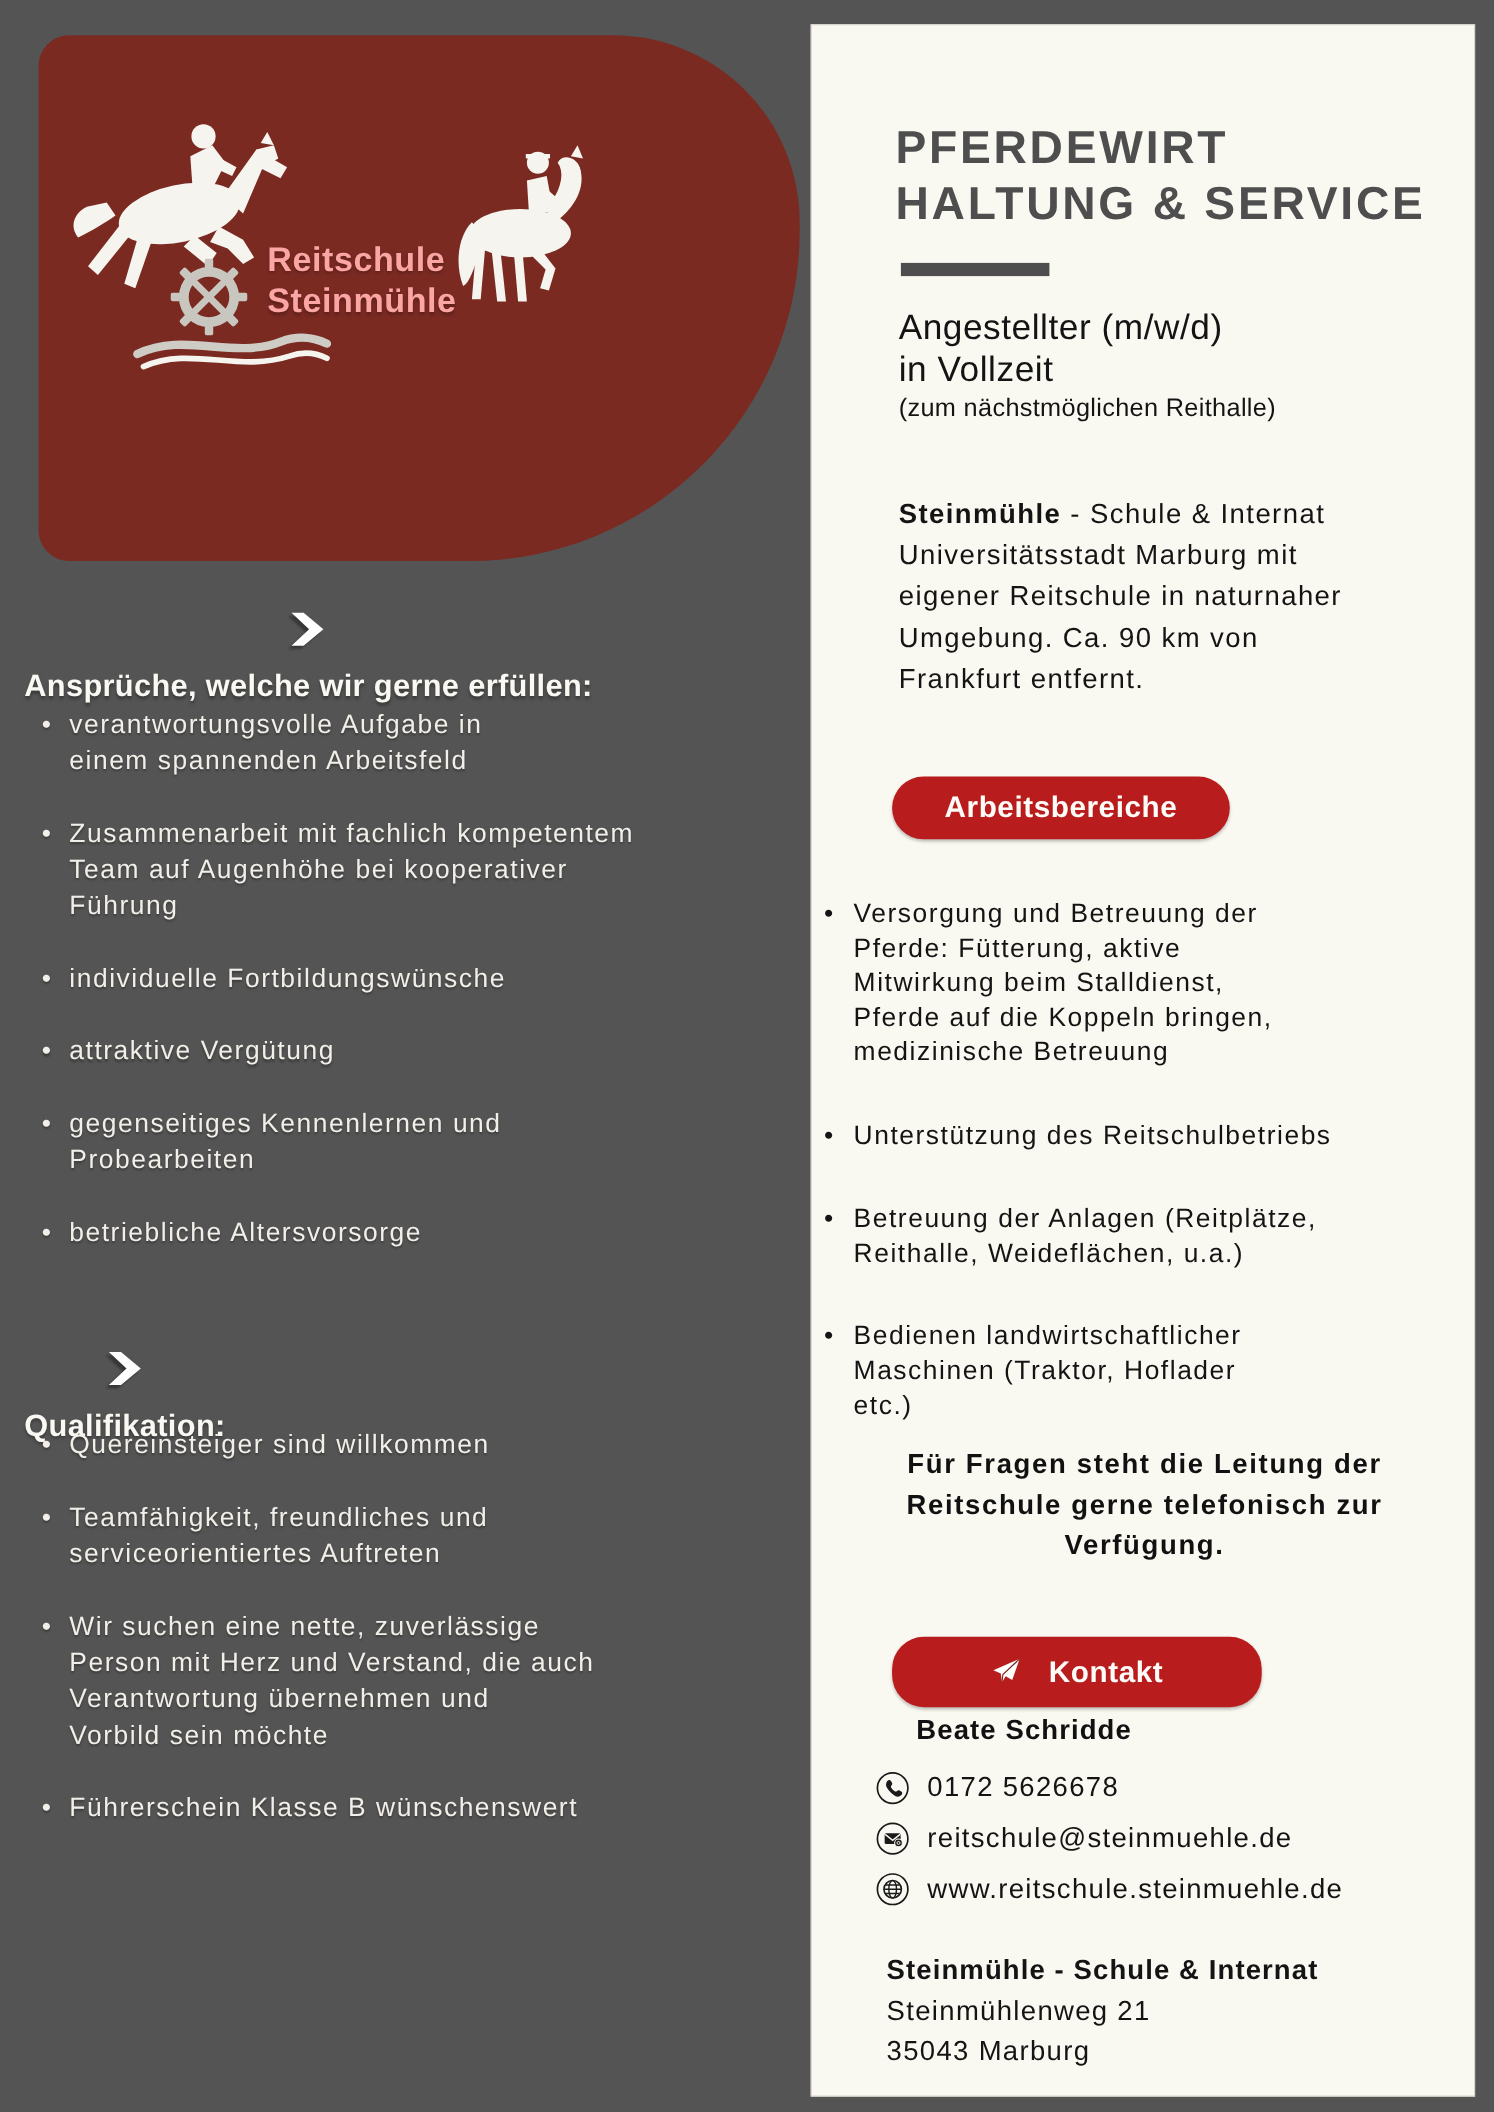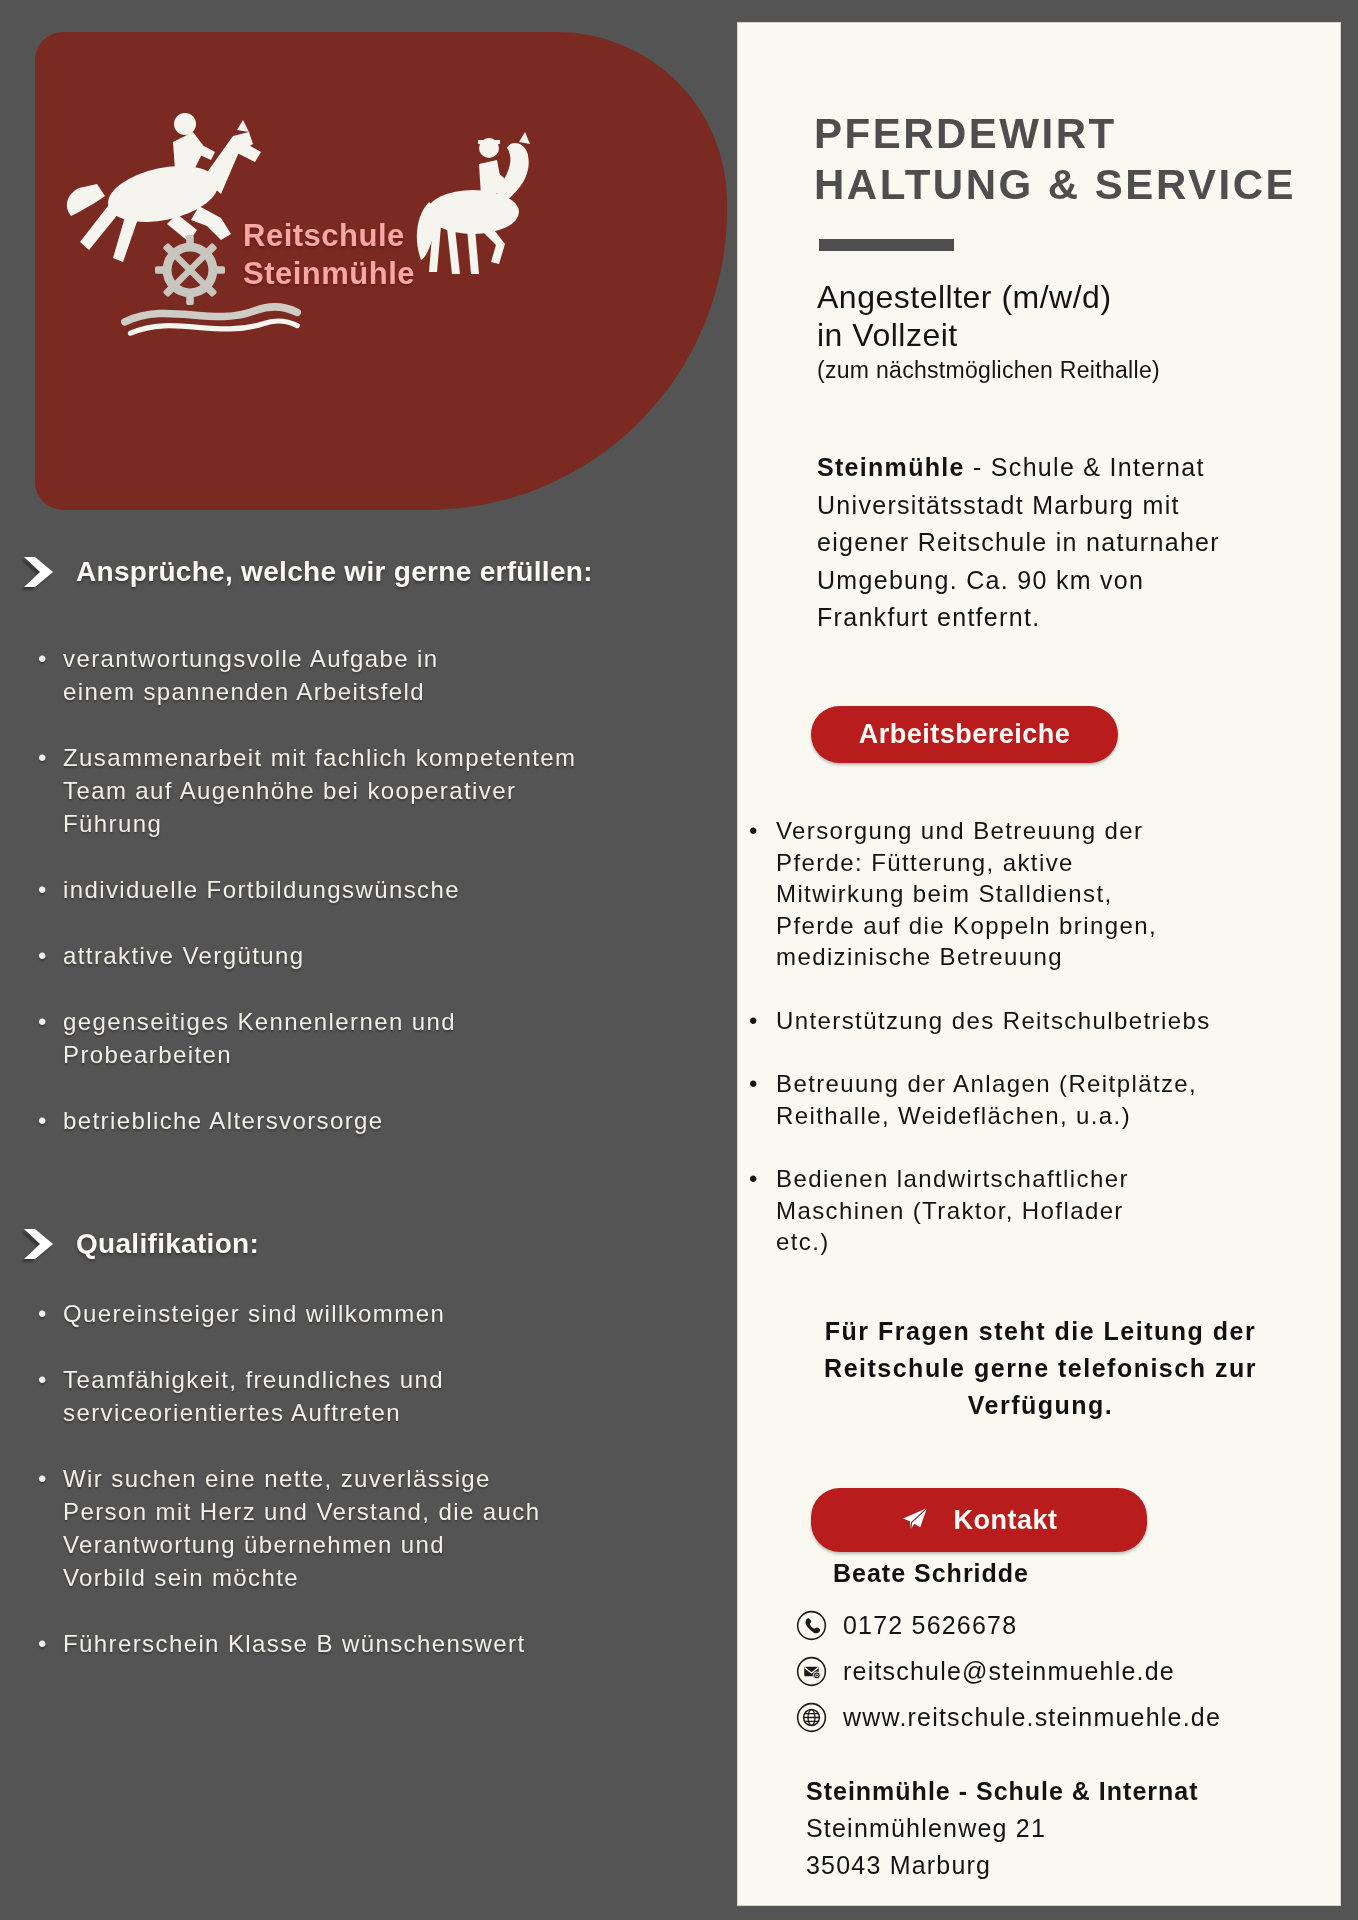--- a/index.html
+++ b/index.html
@@ -10,21 +10,21 @@
   .logo-block{position:absolute;left:35px;top:32px;width:692px;height:478px;
               background:#7b2a22;border-radius:28px 170px 300px 28px;}
   .logo-art{position:absolute;}
   .logo-text{position:absolute;left:208px;top:185px;color:#fca5a5;font-size:31px;
              font-weight:bold;line-height:38px;letter-spacing:.5px;
              text-shadow:0 2px 3px rgba(0,0,0,.25);}
 
   
   .section-heading{position:absolute;left:22px;display:flex;align-items:center;gap:20px;
                    color:#faf8f2;font-size:28px;font-weight:bold;letter-spacing:.3px;
-                   text-shadow:0 2px 3px rgba(0,0,0,.35);}
+                   text-shadow:0 2px 3px rgba(0,0,0,.35);flex-direction:column;}
   .chevron{filter:drop-shadow(-3px 3px 1px rgba(0,0,0,.35));flex:0 0 auto;}
   .left-list{position:absolute;left:38px;margin:0;padding:0;list-style:none;width:560px;
              display:flex;flex-direction:column;gap:33px;}
   .left-list li{position:relative;padding-left:25px;color:#f2efe9;font-size:24px;
                 line-height:33px;letter-spacing:1.4px;text-shadow:0 2px 2px rgba(0,0,0,.3);}
   .left-list li::before{content:"•";position:absolute;left:0;top:0;}
   .preline{white-space:pre-line;}
 
   
   .card{position:absolute;left:737px;top:22px;width:604px;height:1884px;
@@ -37,21 +37,21 @@
   .job-subnote{position:absolute;left:79px;top:334px;font-size:23px;letter-spacing:.3px;color:#141414;}
   .intro{position:absolute;left:79px;top:426px;width:490px;margin:0;font-size:25px;
          line-height:37.5px;letter-spacing:1.3px;color:#141414;}
   .pill{position:absolute;background:#b91c1c;border-radius:29px;display:flex;
         align-items:center;justify-content:center;color:#fdfcf8;font-weight:bold;
         box-shadow:0 2px 3px rgba(0,0,0,.25);}
   .areas-pill{left:73px;top:683px;width:307px;height:57px;font-size:27px;letter-spacing:.5px;}
   .contact-pill{left:73px;top:1465px;width:336px;height:64px;font-size:27px;
                 letter-spacing:.5px;gap:26px;}
   .areas-list{position:absolute;left:11px;top:792px;margin:0;padding:0;list-style:none;
-              width:560px;display:flex;flex-direction:column;gap:32px;}
+              width:560px;display:flex;flex-direction:column;gap:44px;}
   .areas-list li{position:relative;padding-left:27px;font-size:24px;line-height:31.5px;
                  letter-spacing:1.4px;color:#141414;}
   .areas-list li::before{content:"•";position:absolute;left:0;top:0;}
   .questions-note{position:absolute;left:30px;top:1290px;width:545px;text-align:center;
                   font-size:25px;font-weight:bold;line-height:37px;letter-spacing:1.5px;color:#111;}
   .contact-name{position:absolute;left:95px;top:1536px;font-size:25px;font-weight:bold;
                 letter-spacing:1px;color:#111;}
   .contact-rows{position:absolute;left:58px;top:1585px;display:flex;flex-direction:column;gap:12px;}
   .contact-row{display:flex;align-items:center;gap:16px;font-size:25px;letter-spacing:1.2px;
                color:#141414;height:34px;text-align:center;}

